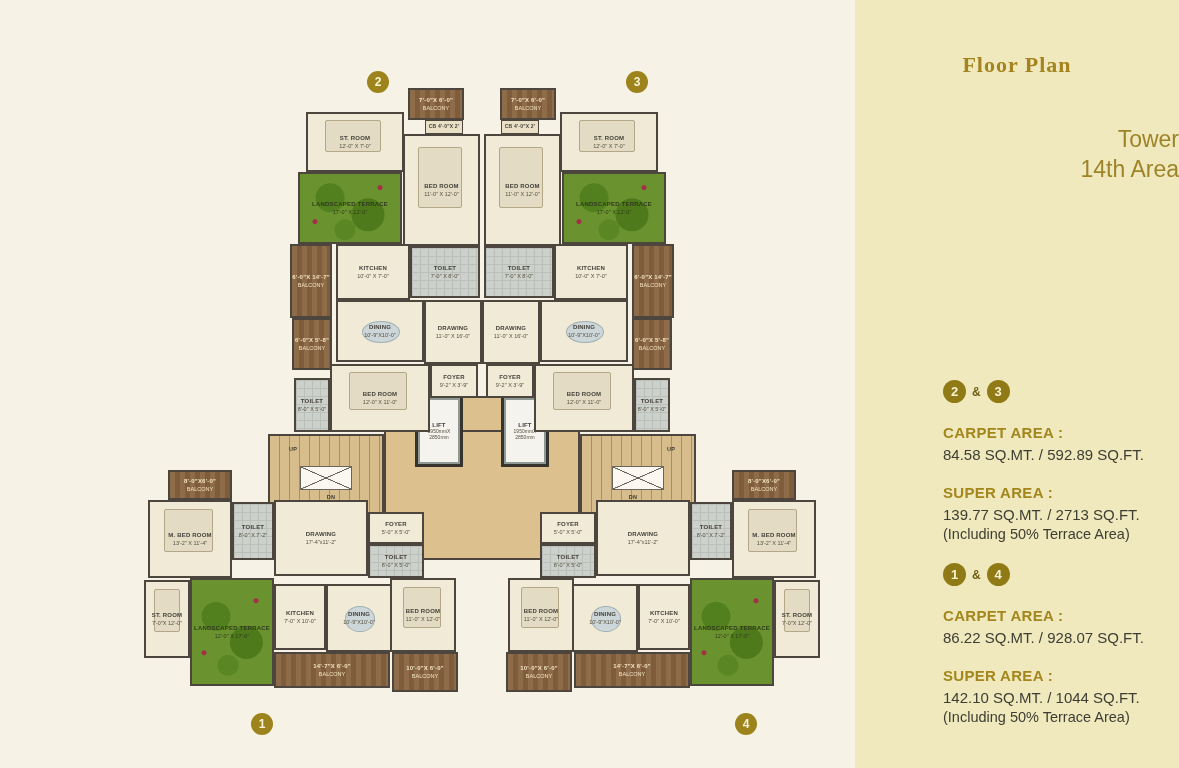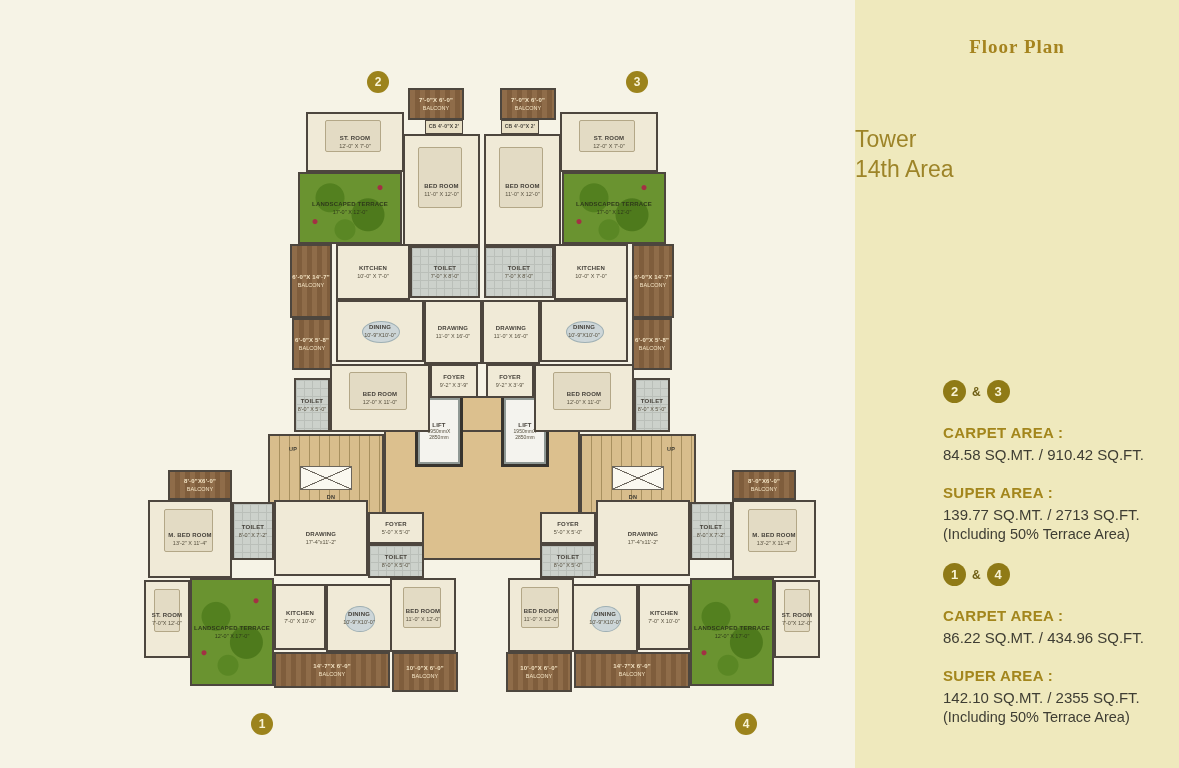--- a/index.html
+++ b/index.html
@@ -51,23 +51,23 @@
   .furn-table::before{content:"";position:absolute;left:28%;top:32%;width:44%;height:36%;
     background:#cdd6d8;border:1px solid #9fb0b4;border-radius:50%;z-index:1;}
   .unit-badge{
     position:absolute;width:22px;height:22px;border-radius:50%;
     background:#9c831c;color:#f8f3d4;
     font-weight:bold;font-size:12px;line-height:22px;text-align:center;
     transform:translate(-50%,-50%);z-index:5;
   }
   
   #sidebar{position:absolute;left:855px;top:0;width:324px;height:768px;background:#efe9bd;}
-  .sb-title{margin:0;position:absolute;top:36px;left:0;right:0;text-align:center;
-    font-family:"Liberation Serif",serif;font-weight:600;font-size:19px;color:#a5841f;letter-spacing:1px;}
-  .sb-sub{position:absolute;top:124px;left:0;right:0;text-align:left;
+  .sb-title{margin:16px;position:absolute;top:36px;left:0;right:0;text-align:center;
+    font-family:"Liberation Serif",serif;font-weight:600;font-size:22px;color:#a5841f;letter-spacing:1px;}
+  .sb-sub{position:absolute;top:124px;left:0;right:0;text-align:right;
     font-size:23px;line-height:1.32;color:#9d8428;}
   .sb-section{position:absolute;left:88px;right:16px;}
   .s1{top:380px;}
   .s2{top:563px;}
   .badge-row{display:flex;align-items:center;gap:6px;height:23px;}
   .badge{width:23px;height:23px;border-radius:50%;background:#8f7a16;color:#f8f3d4;
     font-weight:bold;font-size:13px;line-height:23px;text-align:center;}
   .amp{color:#6e5e14;font-size:12px;font-weight:bold;}
   .lbl{color:#a3861c;font-weight:bold;font-size:15px;letter-spacing:.3px;margin-top:21px;}
   .val{color:#3e3d33;font-size:15px;margin-top:5px;}
@@ -330,31 +330,31 @@
     <div>14th Area</div>
   </div>
 
   <section class="sb-section s1">
     <div class="badge-row">
       <span class="badge">2</span>
       <span class="amp">&amp;</span>
       <span class="badge">3</span>
     </div>
     <div class="lbl">CARPET AREA :</div>
-    <div class="val">84.58 SQ.MT.  /  910.42 SQ.FT.</div>
+    <div class="val">84.58 SQ.MT.  /  592.89 SQ.FT.</div>
     <div class="lbl">SUPER AREA :</div>
     <div class="val">139.77 SQ.MT.  /  2713 SQ.FT.</div>
     <div class="note">(Including 50% Terrace Area)</div>
   </section>
 
   <section class="sb-section s2">
     <div class="badge-row">
       <span class="badge">1</span>
       <span class="amp">&amp;</span>
       <span class="badge">4</span>
     </div>
     <div class="lbl">CARPET AREA :</div>
-    <div class="val">86.22 SQ.MT.  /  434.96 SQ.FT.</div>
+    <div class="val">86.22 SQ.MT.  /  928.07 SQ.FT.</div>
     <div class="lbl">SUPER AREA :</div>
-    <div class="val">142.10 SQ.MT.  /  2355 SQ.FT.</div>
+    <div class="val">142.10 SQ.MT.  /  1044 SQ.FT.</div>
     <div class="note">(Including 50% Terrace Area)</div>
   </section>
 </aside>
 
 </body></html>

